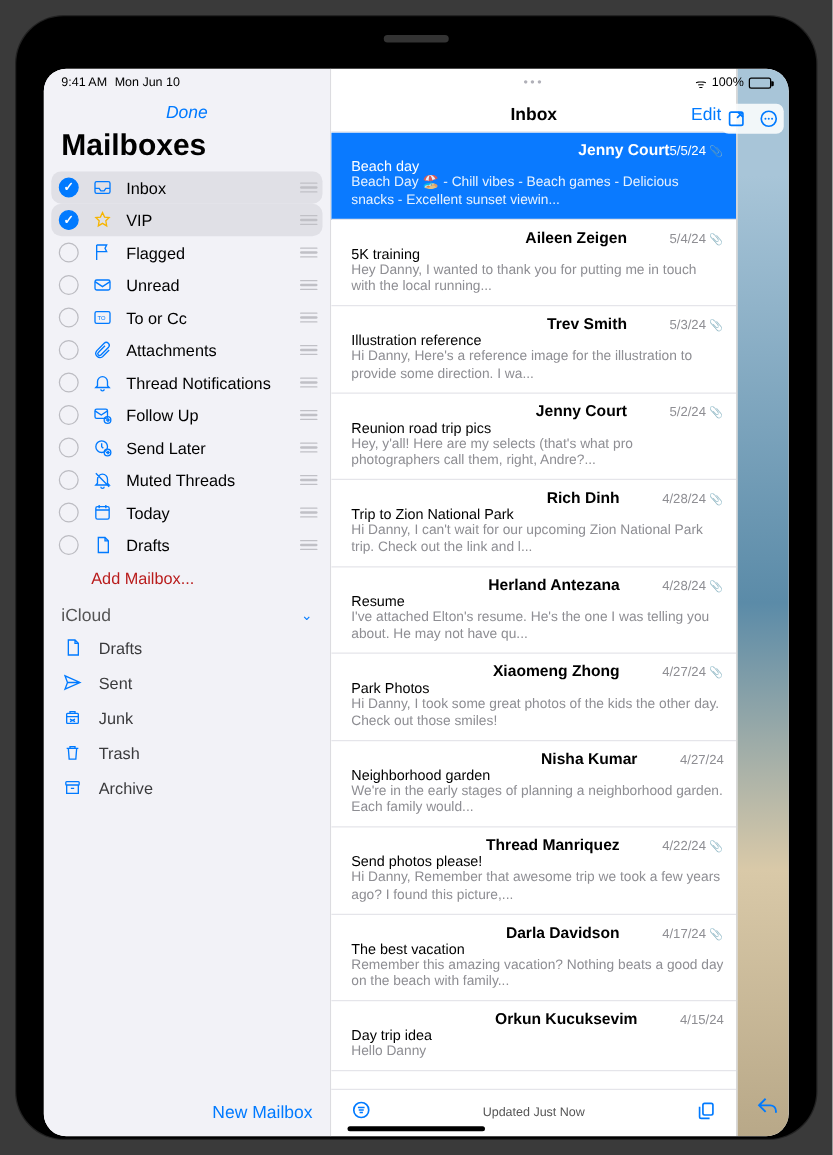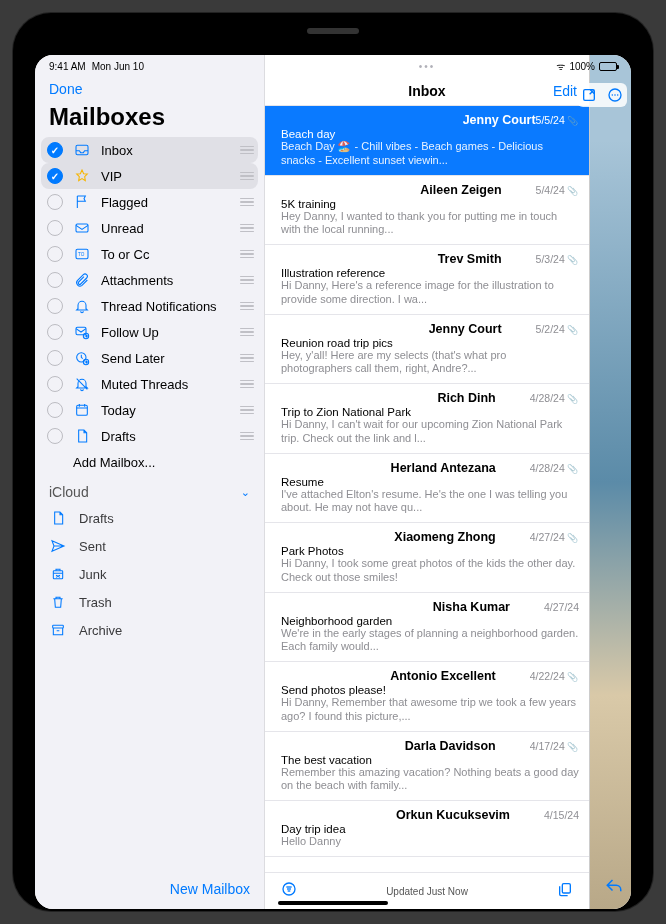--- a/index.html
+++ b/index.html
@@ -70,22 +70,23 @@
   .sidebar {
     width: 230px;
     background: #f2f2f7;
     padding-top: 24px;
     display: flex;
     flex-direction: column;
     border-right: 1px solid #dcdce0;
   }
   .sidebar-header {
     display: flex;
-    justify-content: flex-start;
+    justify-content: center;
     padding: 2px 14px 6px;
+    font-style: italic;
   }
   .done-btn {
     color: #007aff;
     font-size: 14px;
     font-weight: 500;
   }
   .sidebar-title {
     font-size: 24px;
     font-weight: 700;
     padding: 0 14px 6px;
@@ -120,21 +121,21 @@
     flex-shrink: 0;
   }
   .mb-icon svg { width: 16px; height: 16px; }
   .mb-label { flex: 1; color:#000; }
   .drag-handle {
     display:flex; flex-direction:column; gap:2px;
     width: 14px;
   }
   .drag-handle span { height:1.5px; background:#c0c0c6; border-radius:1px;}
   .add-mailbox {
-    color: #000000;
+    color: #b91c1c;
     font-size: 13px;
     padding: 6px 12px 10px 38px;
   }
   .section-header {
     display:flex; justify-content:space-between; align-items:center;
     padding: 4px 14px;
     font-size: 14px;
     color: #555;
   }
   .chevron { color:#007aff; font-size:11px; }
@@ -558,21 +559,21 @@
           <div class="message-item">
     <div class="msg-row1">
       <span class="msg-sender">Nisha Kumar</span>
       <span class="msg-date">4/27/24</span>
     </div>
     <div class="msg-subject">Neighborhood garden</div>
     <div class="msg-preview">We're in the early stages of planning a neighborhood garden. Each family would...</div>
   </div>
           <div class="message-item">
     <div class="msg-row1">
-      <span class="msg-sender">Antonio Excellent</span>
+      <span class="msg-sender">Thread Manriquez</span>
       <span class="msg-date">4/22/24<span class="attach">📎</span></span>
     </div>
     <div class="msg-subject">Send photos please!</div>
     <div class="msg-preview">Hi Danny, Remember that awesome trip we took a few years ago? I found this picture,...</div>
   </div>
           <div class="message-item">
     <div class="msg-row1">
       <span class="msg-sender">Darla Davidson</span>
       <span class="msg-date">4/17/24<span class="attach">📎</span></span>
     </div>

